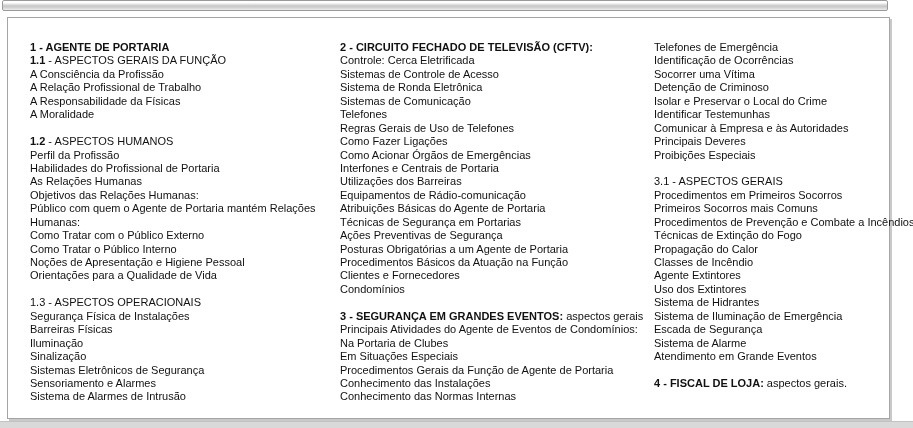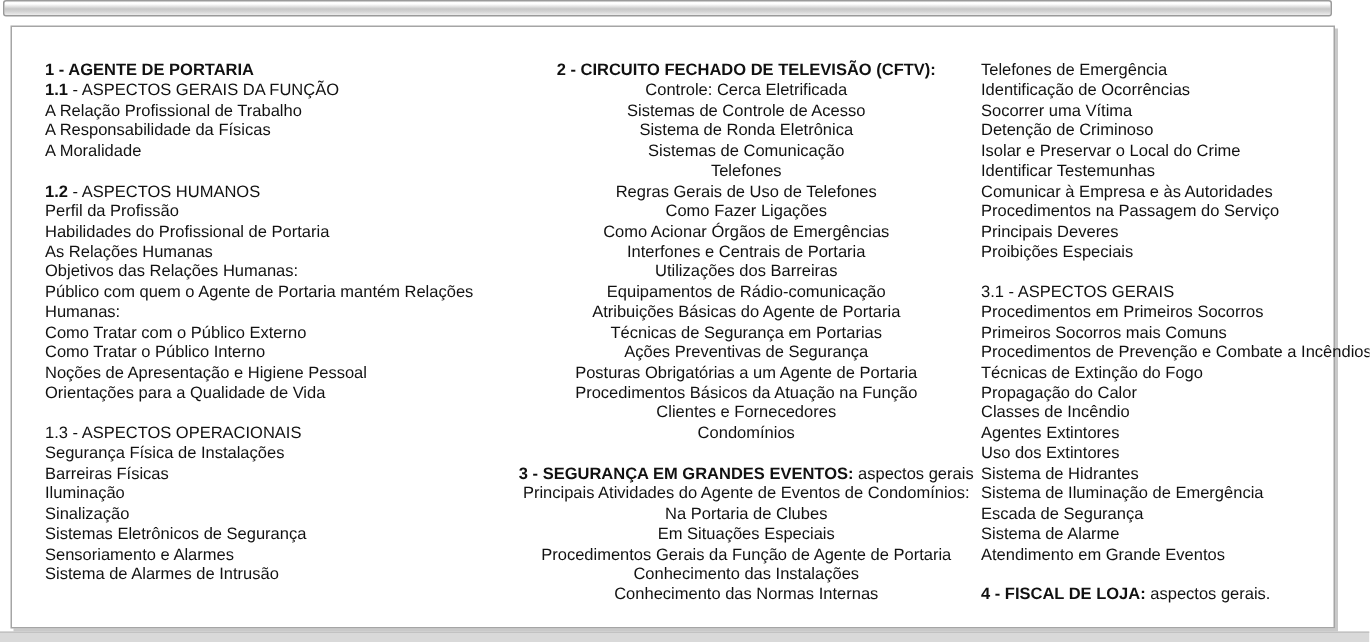--- a/index.html
+++ b/index.html
@@ -37,38 +37,39 @@
 
   .toc-col {
     position: absolute;
     top: 23px;
     font-size: 11px;
     line-height: 13.45px;
     color: #111111;
     white-space: nowrap;
   }
   .toc-col-1 { left: 22px;  width: 300px; }
-  .toc-col-2 { left: 332px; width: 315px; text-align: center; }
+  .toc-col-2 { left: 332px; width: 315px; }
   .toc-col-3 { left: 646px; width: 235px; }
 
   .line { height: 13.45px; }
   .line .bold { font-weight: bold; }
 </style>
 </head>
 <body>
 
 <div class="stage">
 
   <div class="top-scrollbar"></div>
 
   <div class="doc-page">
 
     <div class="toc-col toc-col-1">
         <div class="line"><span class="bold">1 - AGENTE DE PORTARIA</span></div>
         <div class="line"><span class="bold">1.1</span><span> - ASPECTOS GERAIS DA FUNÇÃO</span></div>
+        <div class="line"><span>A Consciência da Profissão</span></div>
         <div class="line"><span>A Relação Profissional de Trabalho</span></div>
         <div class="line"><span>A Responsabilidade da Físicas</span></div>
         <div class="line"><span>A Moralidade</span></div>
         <div class="line">&nbsp;</div>
         <div class="line"><span class="bold">1.2</span><span> - ASPECTOS HUMANOS</span></div>
         <div class="line"><span>Perfil da Profissão</span></div>
         <div class="line"><span>Habilidades do Profissional de Portaria</span></div>
         <div class="line"><span>As Relações Humanas</span></div>
         <div class="line"><span>Objetivos das Relações Humanas:</span></div>
         <div class="line"><span>Público com quem o Agente de Portaria mantém Relações</span></div>
@@ -119,32 +120,31 @@
       </div>
 
     <div class="toc-col toc-col-3">
         <div class="line"><span>Telefones de Emergência</span></div>
         <div class="line"><span>Identificação de Ocorrências</span></div>
         <div class="line"><span>Socorrer uma Vítima</span></div>
         <div class="line"><span>Detenção de Criminoso</span></div>
         <div class="line"><span>Isolar e Preservar o Local do Crime</span></div>
         <div class="line"><span>Identificar Testemunhas</span></div>
         <div class="line"><span>Comunicar à Empresa e às Autoridades</span></div>
-        <div class="line"><span>Procedimentos na Passagem do Serviço</span></div>
         <div class="line"><span>Principais Deveres</span></div>
         <div class="line"><span>Proibições Especiais</span></div>
         <div class="line">&nbsp;</div>
         <div class="line"><span>3.1 - ASPECTOS GERAIS</span></div>
         <div class="line"><span>Procedimentos em Primeiros Socorros</span></div>
         <div class="line"><span>Primeiros Socorros mais Comuns</span></div>
         <div class="line"><span>Procedimentos de Prevenção e Combate a Incêndios</span></div>
         <div class="line"><span>Técnicas de Extinção do Fogo</span></div>
         <div class="line"><span>Propagação do Calor</span></div>
         <div class="line"><span>Classes de Incêndio</span></div>
-        <div class="line"><span>Agentes Extintores</span></div>
+        <div class="line"><span>Agente Extintores</span></div>
         <div class="line"><span>Uso dos Extintores</span></div>
         <div class="line"><span>Sistema de Hidrantes</span></div>
         <div class="line"><span>Sistema de Iluminação de Emergência</span></div>
         <div class="line"><span>Escada de Segurança</span></div>
         <div class="line"><span>Sistema de Alarme</span></div>
         <div class="line"><span>Atendimento em Grande Eventos</span></div>
         <div class="line">&nbsp;</div>
         <div class="line"><span class="bold">4 - FISCAL DE LOJA:</span><span> aspectos gerais.</span></div>
       </div>
 

